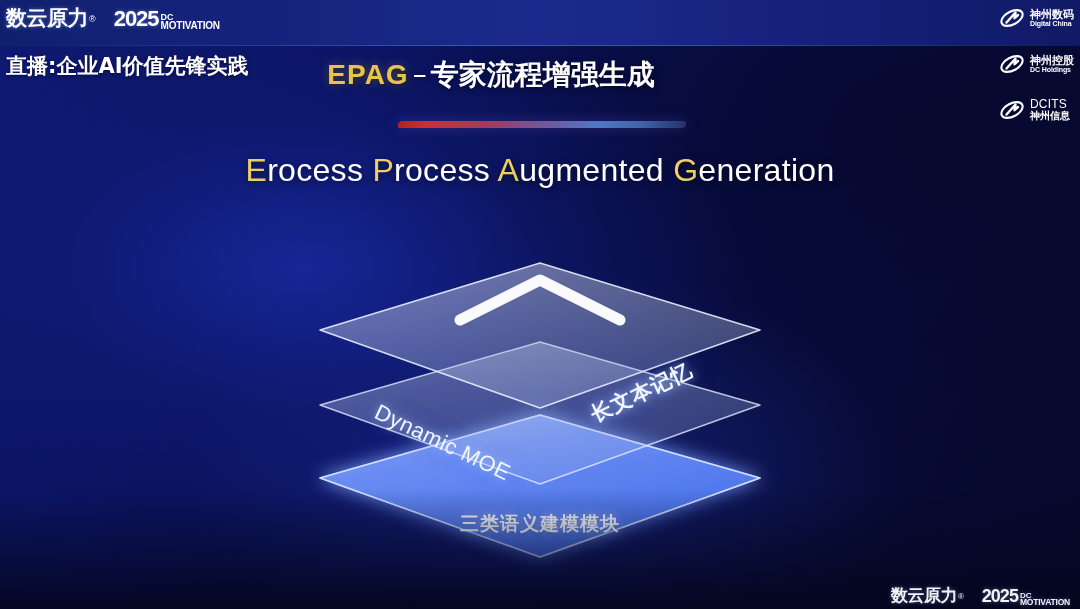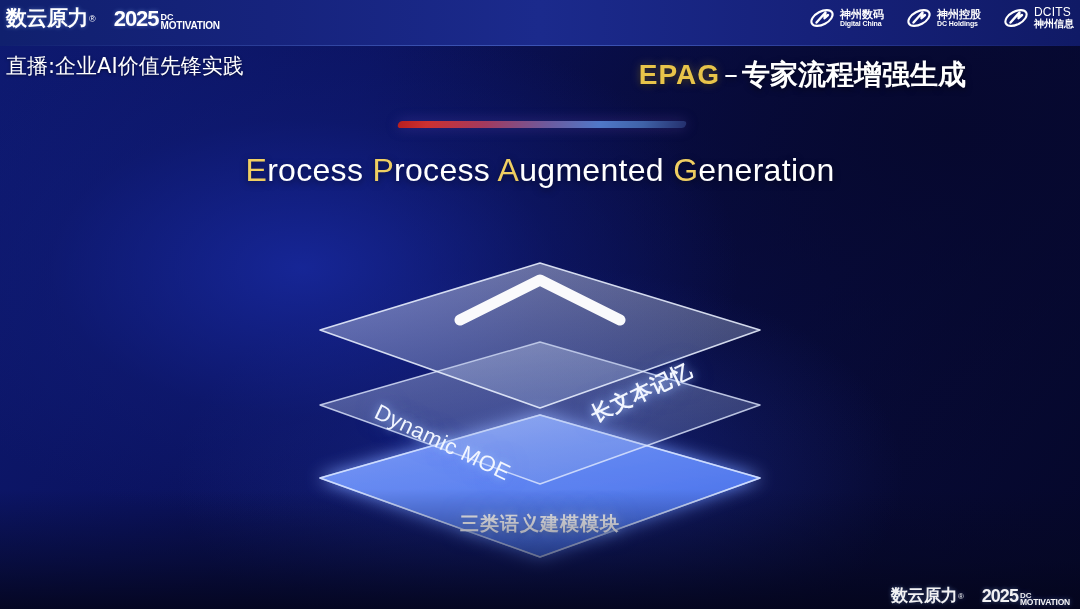--- a/index.html
+++ b/index.html
@@ -46,38 +46,38 @@
     display:inline-block;line-height:.88;margin-left:2px;margin-bottom:1px;
     font-size:9px;font-weight:bold;letter-spacing:0px;
   }
   .brand-dc span{display:block;}
   .brand-dc .l1{font-size:9px;}
   .brand-dc .l2{font-size:10px;letter-spacing:-0.2px;}
 
   #subtitle-live{
     position:absolute;left:6px;top:52px;
     font-family:"DejaVu Sans",sans-serif;
-    font-size:21px;font-weight:normal;color:#ffffff;letter-spacing:0px;
+    font-size:21px;font-weight:bold;color:#ffffff;letter-spacing:0px;
     white-space:nowrap;text-shadow:0 1px 3px rgba(0,0,0,.5);text-align:center;
   }
 
   #logos{
-    position:absolute;right:6px;top:6px;display:flex;align-items:flex-start;gap:22px;
+    position:absolute;right:6px;top:6px;display:flex;align-items:flex-start;gap:22px;flex-direction:column;
   }
   .logo{display:flex;align-items:center;gap:5px;}
   .logo-mark{position:relative;width:26px;height:24px;flex:none;}
   .logo-mark svg{display:block;}
   .logo-text{display:flex;flex-direction:column;line-height:1.05;color:#fff;}
   .logo-cn{font-family:"DejaVu Sans",sans-serif;font-size:11px;font-weight:bold;white-space:nowrap;}
   .logo-en{font-size:7px;font-weight:bold;letter-spacing:-0.1px;white-space:nowrap;}
   .logo-en-big{font-size:12px;font-weight:normal;letter-spacing:0.2px;white-space:nowrap;}
 
   
   #title-main{
-    position:absolute;left:0;top:56px;width:966px;text-align:right;
+    position:absolute;left:8px;top:56px;width:966px;text-align:center;
     font-family:"DejaVu Sans",sans-serif;
     font-size:28px;font-weight:bold;color:#ffffff;white-space:nowrap;
     text-shadow:0 2px 6px rgba(0,0,0,.55);
   }
   #title-main .accent{
     color:#e8c44a;
     font-family:"Liberation Sans",sans-serif;
     letter-spacing:1px;
     text-shadow:0 0 10px rgba(232,196,74,.35),0 2px 5px rgba(0,0,0,.6);
   }

